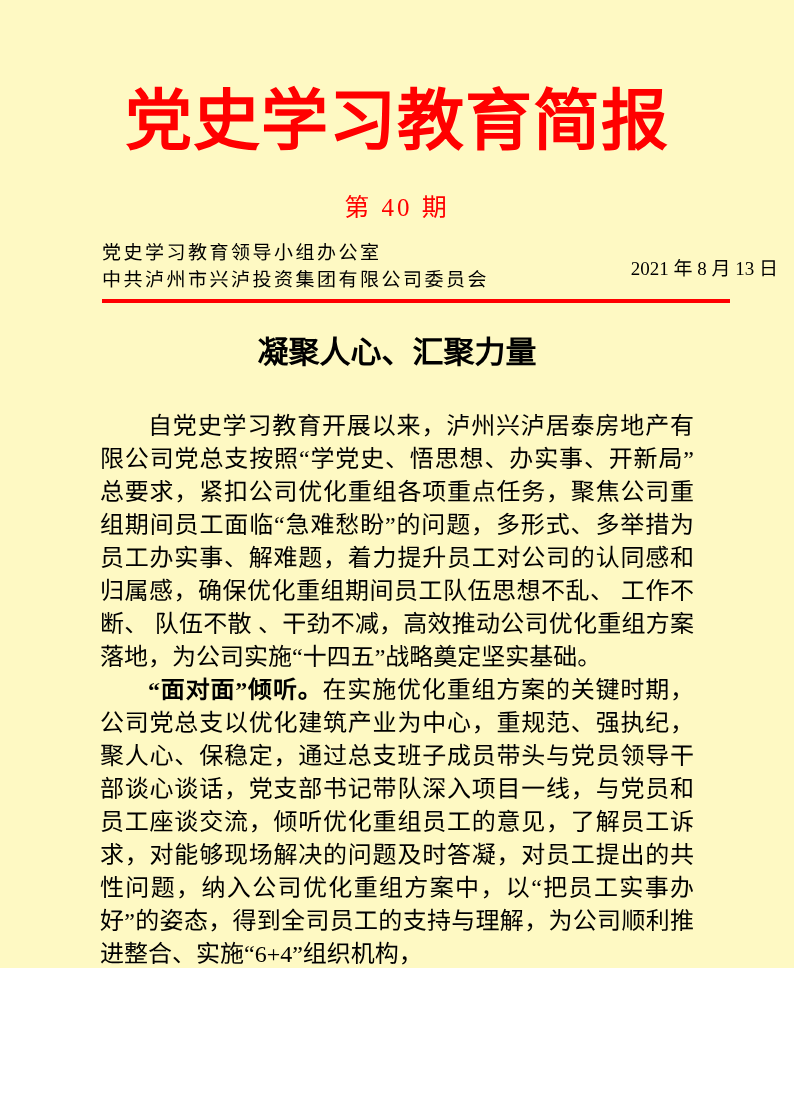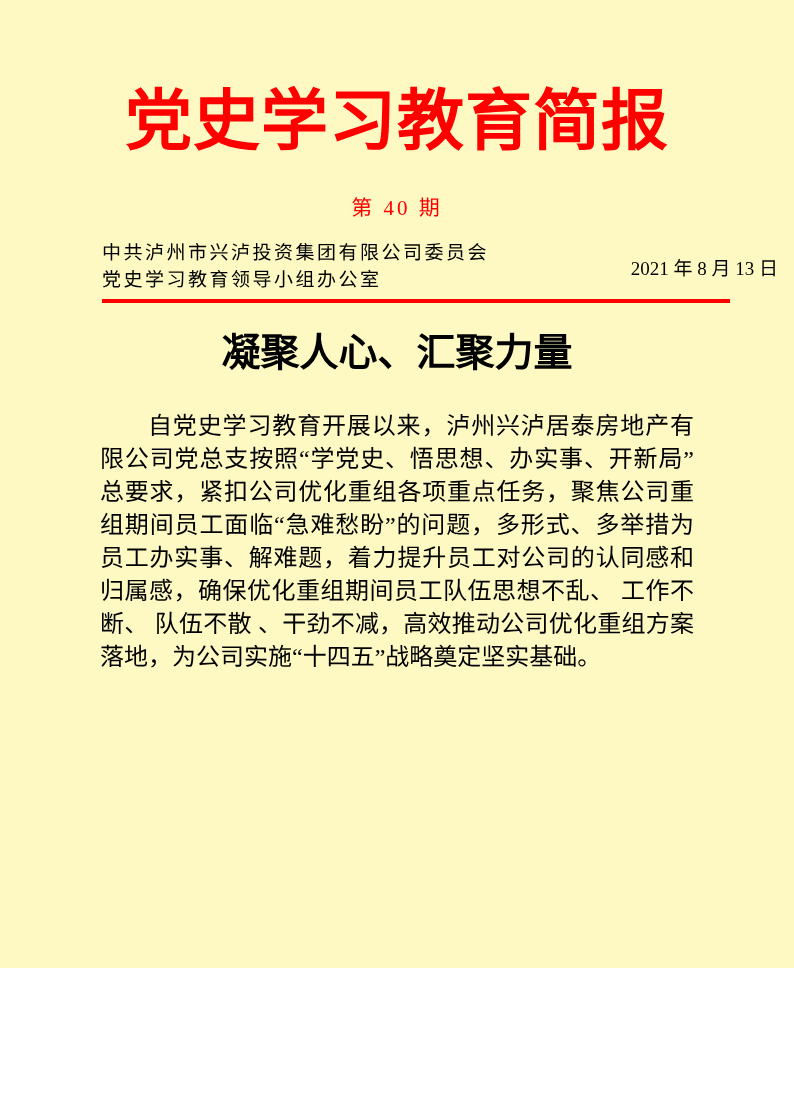--- a/index.html
+++ b/index.html
@@ -26,21 +26,21 @@
     line-height: 1.0;
     font-weight: 700;
     color: #ff0000;
     letter-spacing: 1px;
     font-family: "Liberation Serif", "DejaVu Serif", serif;
   }
   .issue-number {
     margin-top: 42px;
     text-align: center;
     color: #ff0000;
-    font-size: 21px;
+    font-size: 25px;
     line-height: 22px;
     letter-spacing: 3px;
   }
   .masthead-row {
     margin: 20px 16px 0 102px;
     display: flex;
     justify-content: space-between;
     align-items: center;
   }
   .issuer-block {
@@ -57,21 +57,21 @@
   .red-rule {
     margin: 6px 0 0 102px;
     width: 628px;
     height: 4px;
     background: #ff0000;
   }
   .article-heading {
     margin-top: 33px;
     text-align: center;
     font-weight: 700;
-    font-size: 39px;
+    font-size: 31px;
     line-height: 34px;
     color: #000000;
   }
   .article-body {
     margin: 40px 100px 0 100px;
     width: 594px;
     font-size: 24px;
     line-height: 33px;
     text-align: justify;
     font-family: Liberation Serif, serif;
@@ -88,29 +88,30 @@
 <body>
 
 <div class="page">
 
   <h1 class="doc-title">党史学习教育简报</h1>
 
   <div class="issue-number">第 40 期</div>
 
   <div class="masthead-row">
     <div class="issuer-block">
+      <div>党史学习教育领导小组办公室</div>
       <div>中共泸州市兴泸投资集团有限公司委员会</div>
-      <div>党史学习教育领导小组办公室</div>
     </div>
     <div class="issue-date">2021 年 8 月 13 日</div>
   </div>
 
   <div class="red-rule"></div>
 
   <div class="article-heading">
     <div>凝聚人心、汇聚力量</div>
   </div>
 
   <div class="article-body">
     <p class="para"><span>自党史学习教育开展以来，泸州兴泸居泰房地产有限公司党总支按照“学党史、悟思想、办实事、开新局”总要求，紧扣公司优化重组各项重点任务，聚焦公司重组期间员工面临“急难愁盼”的问题，多形式、多举措为员工办实事、解难题，着力提升员工对公司的认同感和归属感，确保优化重组期间员工队伍思想不乱、 工作不断、 队伍不散 、干劲不减，高效推动公司优化重组方案落地，为公司实施“十四五”战略奠定坚实基础。</span></p>
+    <p class="para"><span class="para-lead">“面对面”倾听。</span><span>在实施优化重组方案的关键时期，公司党总支以优化建筑产业为中心，重规范、强执纪，聚人心、保稳定，通过总支班子成员带头与党员领导干部谈心谈话，党支部书记带队深入项目一线，与党员和员工座谈交流，倾听优化重组员工的意见，了解员工诉求，对能够现场解决的问题及时答凝，对员工提出的共性问题，纳入公司优化重组方案中，以“把员工实事办好”的姿态，得到全司员工的支持与理解，为公司顺利推进整合、实施“6+4”组织机构，</span></p>
   </div>
 
 </div>
 
 </body></html>

